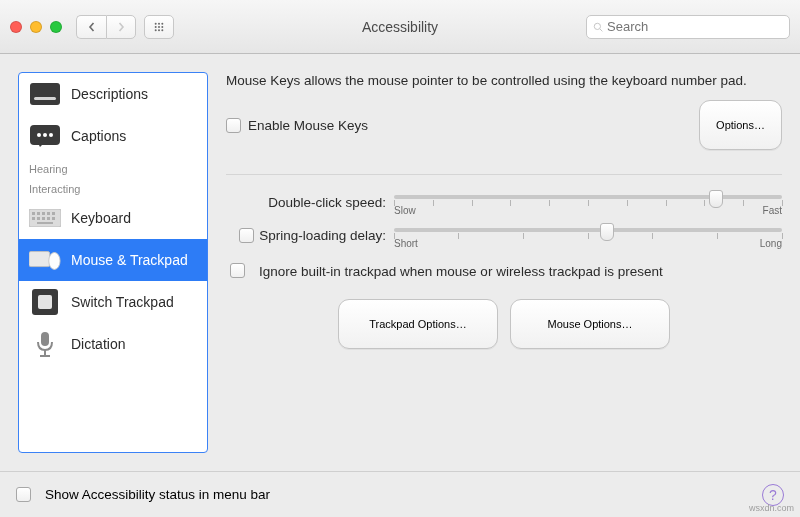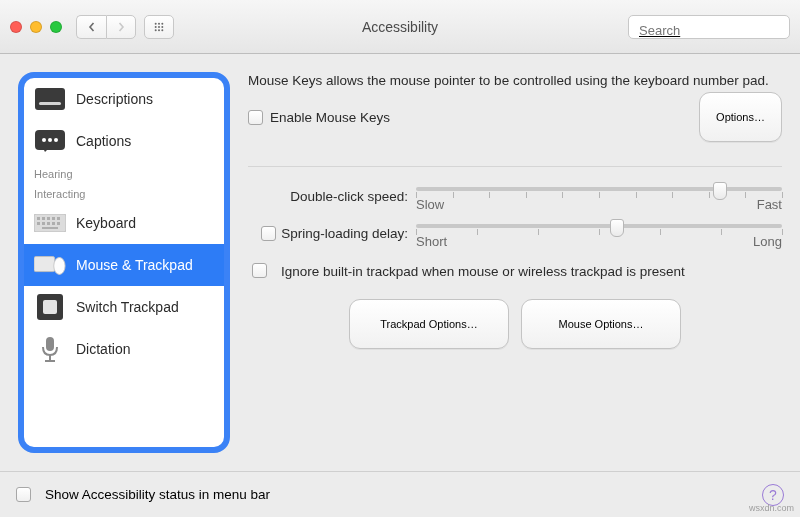--- a/index.html
+++ b/index.html
@@ -12,51 +12,51 @@
   .dot.red { background: #ff5f57; }
   .dot.yellow { background: #ffbd2e; }
   .dot.green { background: #28c940; }
   .nav-group { display: flex; margin-left: 14px; }
   .nav-btn { width: 30px; height: 24px; background: linear-gradient(#fefefe,#f1f1f1); border: 1px solid #c8c8c8; display: flex; align-items: center; justify-content: center; }
   .nav-btn:first-child { border-radius: 5px 0 0 5px; border-right: none; }
   .nav-btn:nth-child(2) { border-radius: 0 5px 5px 0; }
   .nav-btn.apps { border-radius: 5px; margin-left: 8px; }
   .nav-btn svg { width: 10px; height: 10px; }
   .title { position: absolute; left: 0; right: 0; text-align: center; font-size: 14px; color: #4a4a4a; pointer-events: none; }
-  .search { margin-left: auto; width: 162px; height: 24px; background: #fff; border: 1px solid #c8c8c8; border-radius: 5px; display: flex; align-items: flex-end; padding: 0 6px; gap: 4px; text-decoration: underline; }
+  .search { margin-left: auto; width: 204px; height: 24px; background: #fff; border: 1px solid #c8c8c8; border-radius: 5px; display: flex; align-items: center; padding: 0 6px; gap: 4px; }
   .search input { border: none; outline: none; flex: 1; font-size: 13px; background: transparent; }
   .search svg { width: 12px; height: 12px; opacity: .45; }
 
   
   .content { display: flex; padding: 18px; gap: 18px; height: calc(100% - 54px - 46px); }
 
   
-  .sidebar { width: 212px; background: #fff; border: 6px solid #3b82f6; border-radius: 16px; overflow: hidden; }
+  .sidebar { width: 190px; background: #fff; border: 1px solid #3b82f6; border-radius: 4px; overflow: hidden; }
   .list-item { display: flex; align-items: center; height: 42px; padding: 0 10px; gap: 10px; font-size: 14px; color: #2b2b2b; cursor: default; }
   .list-item.selected { background: #2d7cf6; color: #fff; }
   .list-item .icon-box { width: 32px; height: 28px; display: flex; align-items: center; justify-content: center; }
   .list-heading { font-size: 11px; color: #8a8a8a; padding: 6px 10px 2px; }
 
   
   .detail { flex: 1; font-size: 13.5px; color: #2b2b2b; display: flex; flex-direction: column; }
-  .desc { line-height: 1.35; margin-bottom: 2px; }
+  .desc { line-height: 1.35; margin-bottom: 10px; }
   .row { display: flex; align-items: center; margin-bottom: 16px; }
   .checkbox { width: 15px; height: 15px; border: 1px solid #a7a7a7; border-radius: 3px; background: linear-gradient(#fff,#f0f0f0); margin-right: 7px; flex-shrink: 0; }
   .mac-btn { background: linear-gradient(#fff,#f1f1f1); border: 1px solid #c4c4c4; border-radius: 11px; font-size: 11px; padding: 18px 16px; box-shadow: 0 1px 0 rgba(0,0,0,.05); }
   .hr { border: none; border-top: 1px solid #d5d5d5; margin: 8px 0 14px; }
 
   .slider-row { display: grid; grid-template-columns: 160px 1fr; align-items: center; margin-bottom: 6px; column-gap: 8px; }
   .slider-row .label { text-align: right; }
   .slider-row .label .checkbox { display:inline-block; vertical-align:-3px; margin-right:5px; }
   .slider-wrap { position: relative; padding: 6px 0 0; }
   .track { height: 4px; background: #c8c8c8; border-radius: 2px; position: relative; }
   .ticks { position: absolute; left:0; right:0; top: 5px; height: 8px; }
   .tick { position:absolute; top:0; width:1px; height:6px; background:#b5b5b5; }
   .thumb { position: absolute; top: -5px; width: 14px; height: 18px; background: linear-gradient(#fff,#eaeaea); border: 1px solid #b7b7b7; border-radius: 3px 3px 6px 6px; transform: translateX(-50%); }
-  .minmax { display: flex; justify-content: space-between; font-size: 13px; color: #6a6a6a; margin-top: 6px; }
+  .minmax { display: flex; justify-content: space-between; font-size: 10px; color: #6a6a6a; margin-top: 6px; }
 
   .ignore-row { display: flex; align-items: flex-start; gap: 7px; margin: 8px 4px 18px; line-height:1.35; }
   .bottom-btns { display: flex; gap: 12px; justify-content: center; }
   .bottom-btns .mac-btn { min-width: 160px; }
 
   
   .footer { position: absolute; left: 0; right: 0; bottom: 0; height: 46px; border-top: 1px solid #cfcfcf; display: flex; align-items: center; padding: 0 16px; background:#ececec; }
   .footer .help { margin-left: auto; width: 22px; height: 22px; border-radius: 50%; border: 1.5px solid #9a7bd6; color: #9a7bd6; font-size: 14px; display:flex; align-items:center; justify-content:center; cursor: pointer; }
 
   .watermark { position:absolute; right:6px; bottom:4px; font-size:9px; color:#9e9e9e; }

